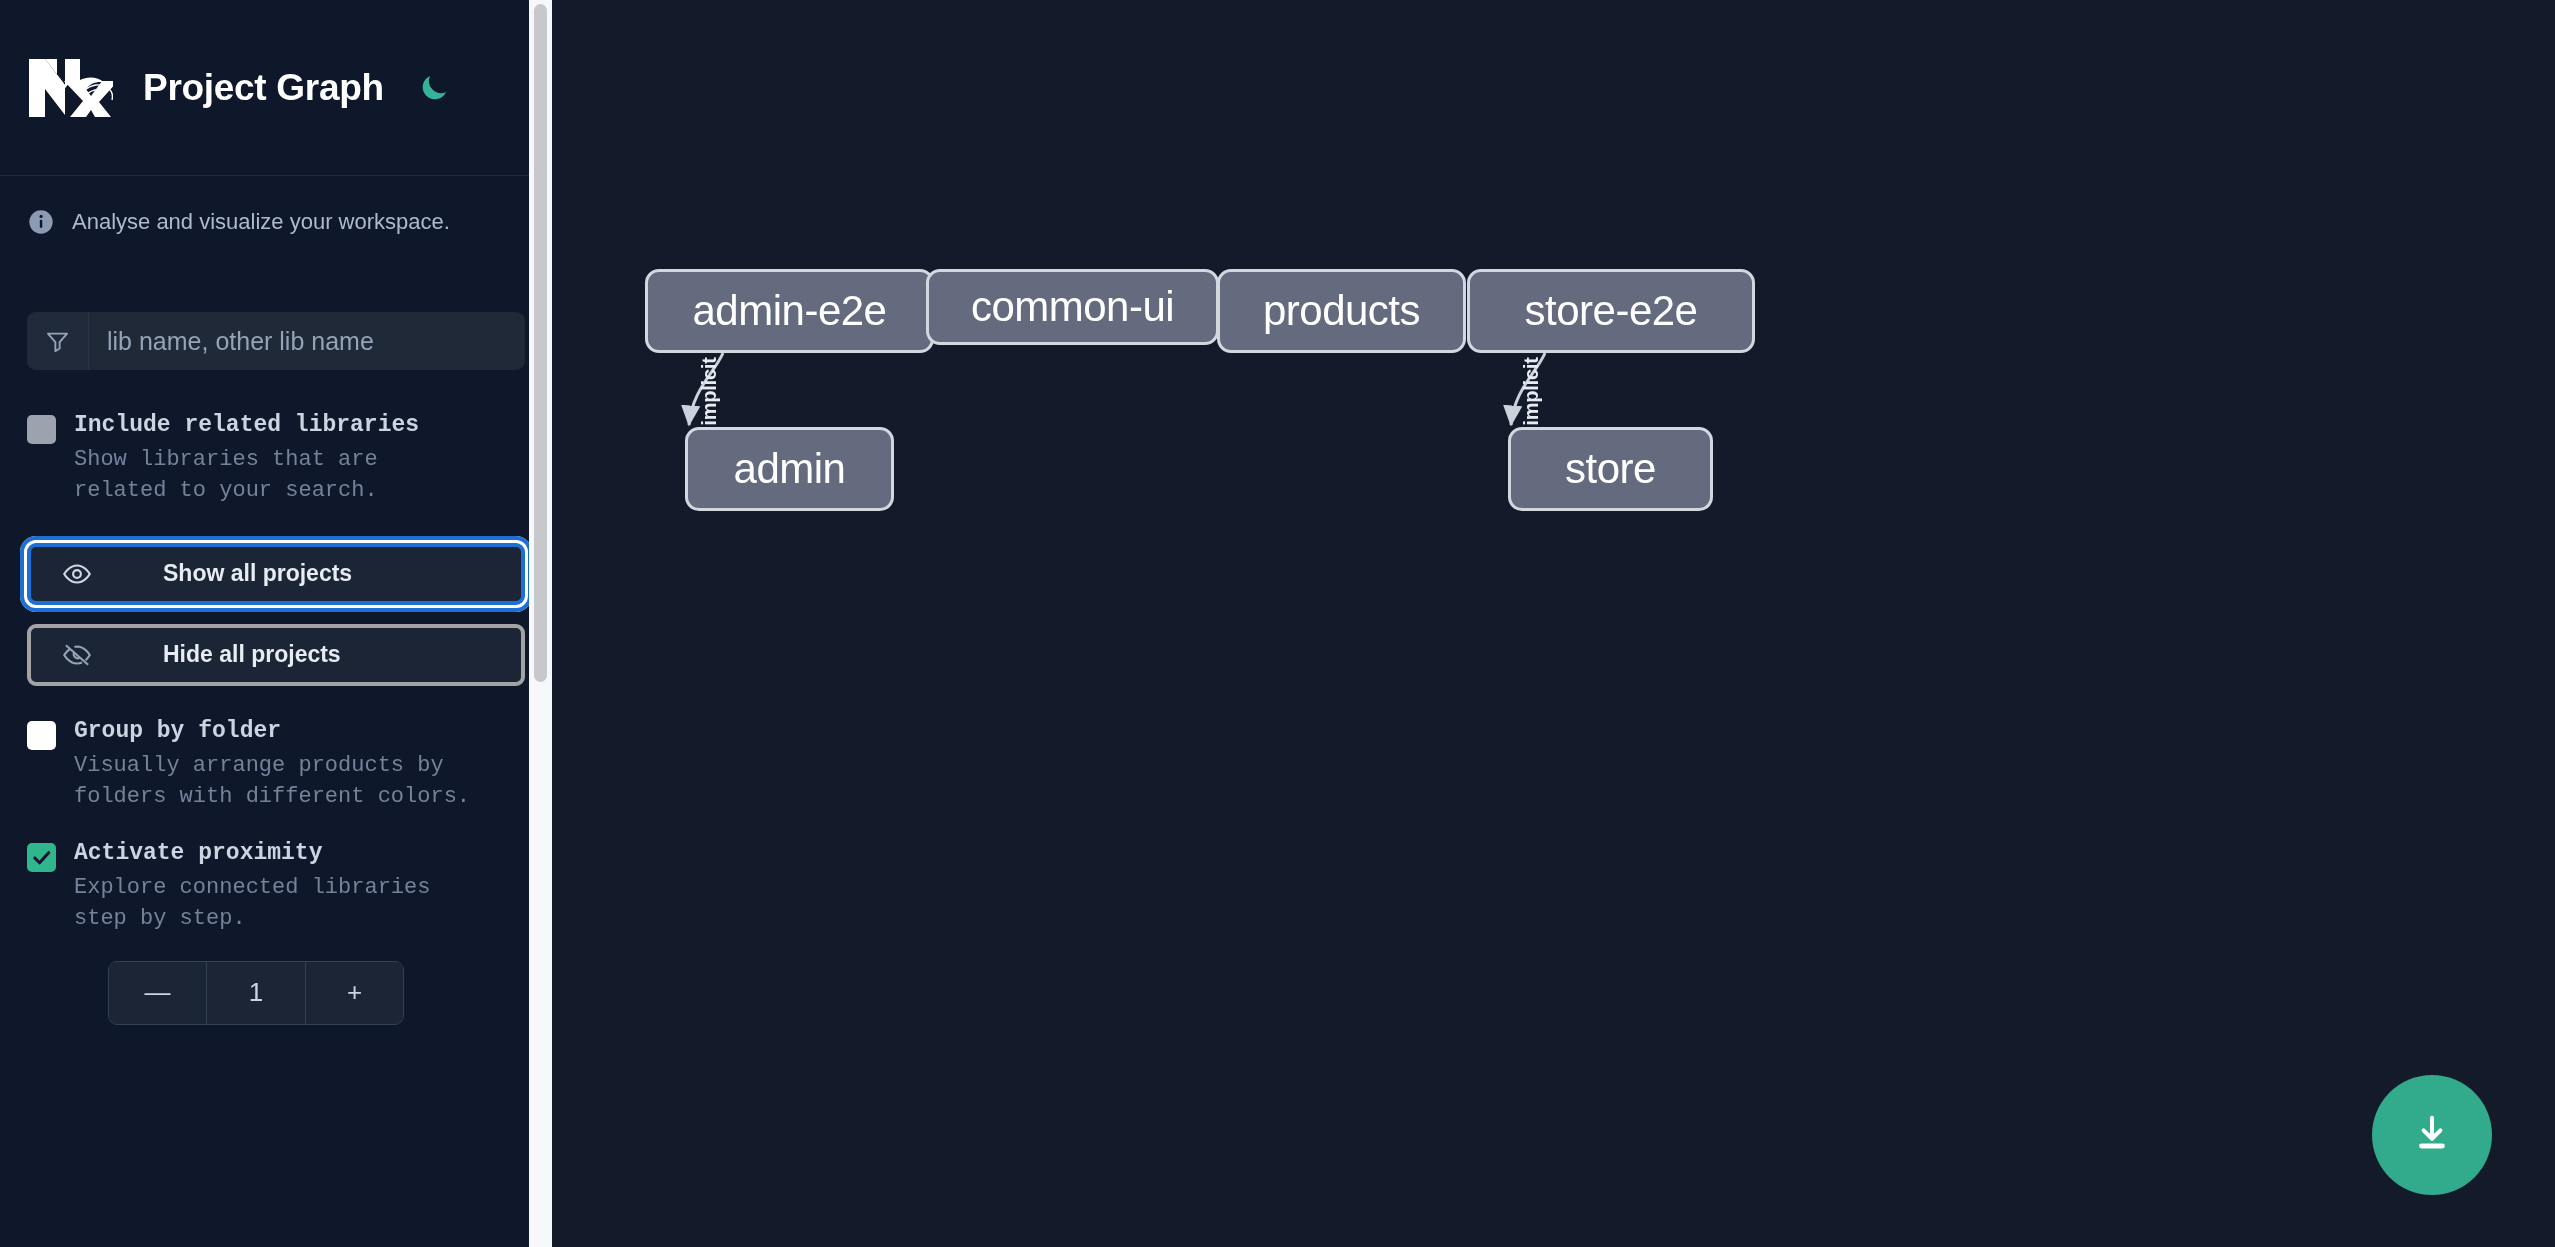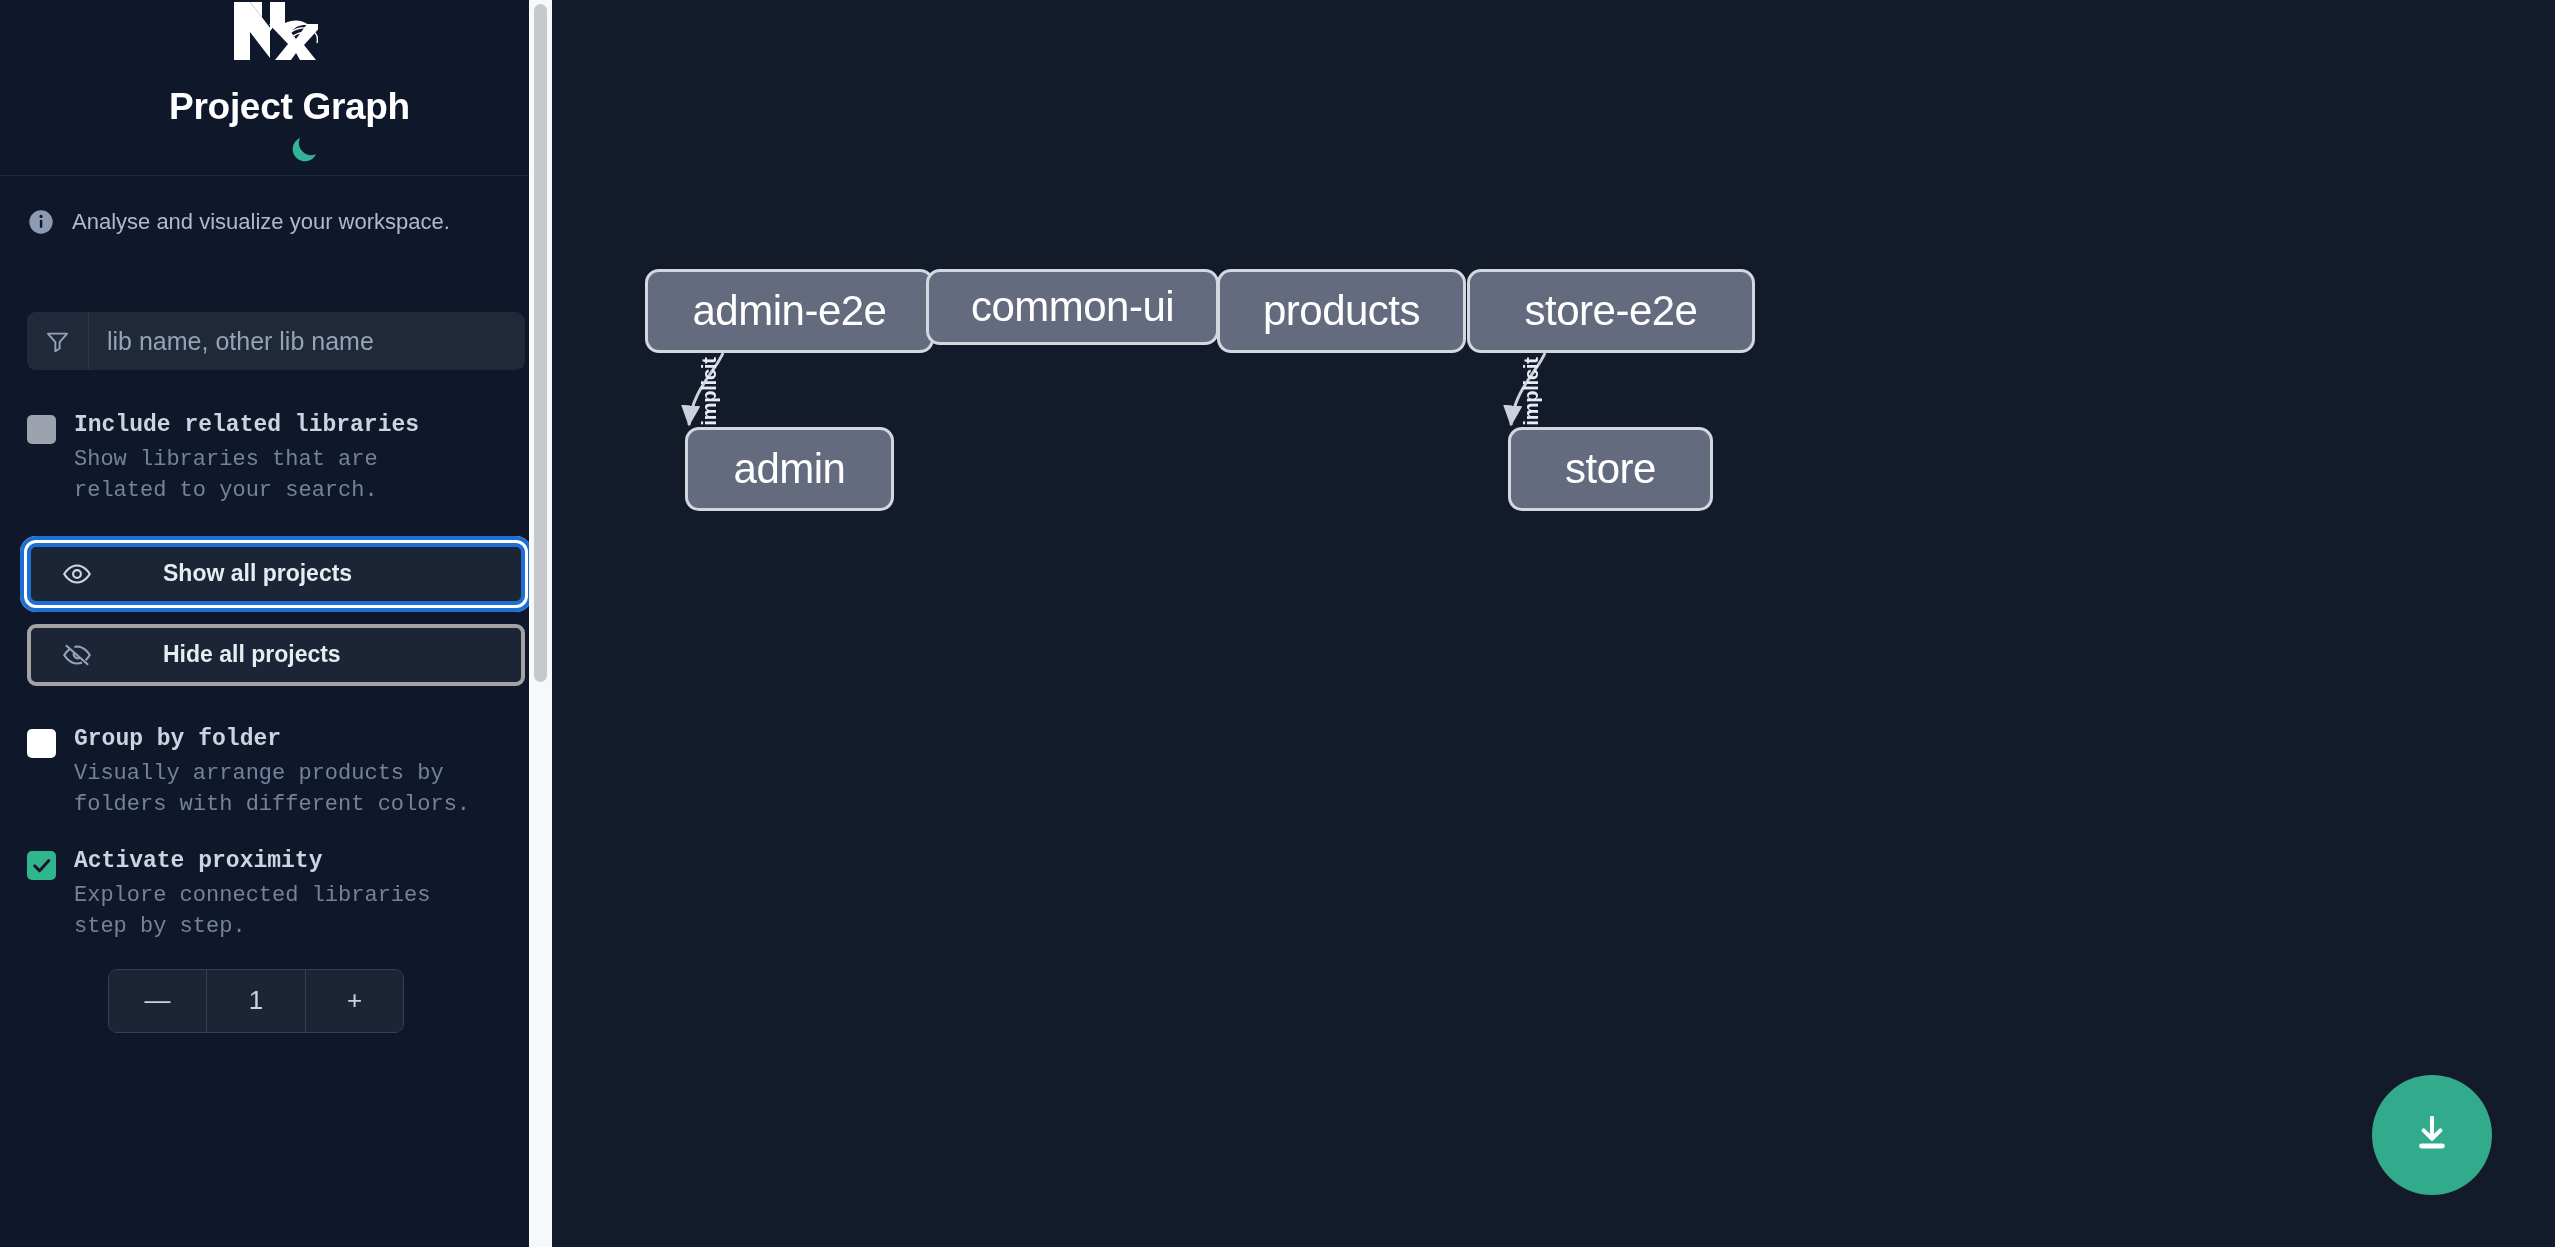--- a/index.html
+++ b/index.html
@@ -37,21 +37,20 @@
     overflow: hidden;
   }
 
   
   .sb-header {
     height: 176px;
     display: flex;
     align-items: center;
     padding-left: 27px;
     border-bottom: 1px solid #1f2a3d;
-    flex-direction: column;
   }
 
   .nx-logo {
     width: 86px;
     height: 62px;
     flex: 0 0 86px;
     margin-right: 30px;
   }
 
   .app-title {
@@ -377,21 +376,21 @@
             <svg viewBox="0 0 24 24" width="30" height="30">
               <path fill="none" stroke="#94a3b8" stroke-width="1.7" d="M3.1 4.2 20.9 19.8"></path>
               <path fill="none" stroke="#94a3b8" stroke-width="1.7" d="M9.9 5.6A9.6 9.6 0 0 1 12 5.2c6.4 0 10.2 6.8 10.2 6.8a18 18 0 0 1-3.3 4.2M6.4 7.1A17.6 17.6 0 0 0 1.8 12S5.6 18.8 12 18.8a9.7 9.7 0 0 0 4-.85"></path>
               <path fill="none" stroke="#94a3b8" stroke-width="1.7" d="M9.9 9.9a3.1 3.1 0 0 0 4.2 4.3"></path>
             </svg>
           </span>
           <span class="lbl">Hide all projects</span>
         </button>
       </div>
 
-      <div class="cb-row" style="margin-top:38px">
+      <div class="cb-row" style="margin-top:30px">
         <span class="cb-box white"></span>
         <span class="cb-texts">
           <span class="cb-label" style="display:block">Group by folder</span>
           <span class="cb-desc" style="display:block">Visually arrange products by folders with different colors.</span>
         </span>
       </div>
 
       <div class="cb-row" style="margin-top:26px">
         <span class="cb-box green">
           <span class="chk">

